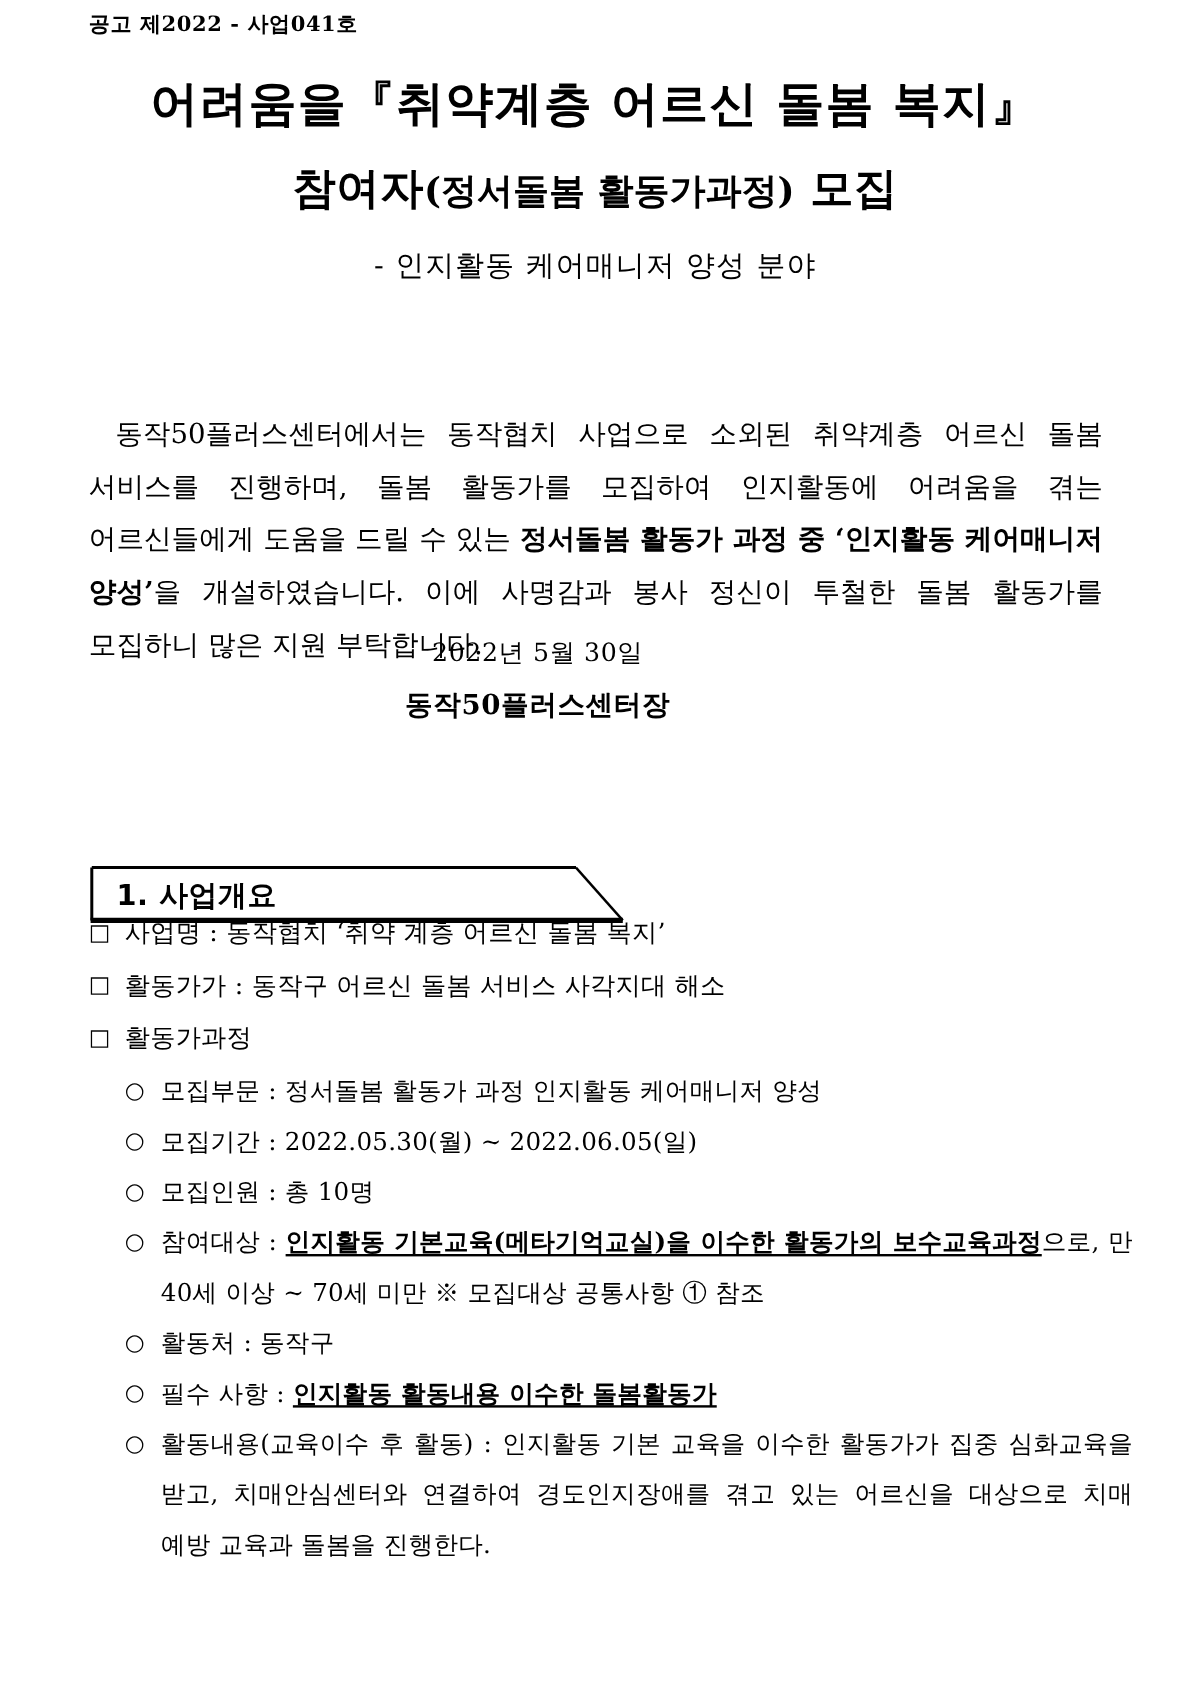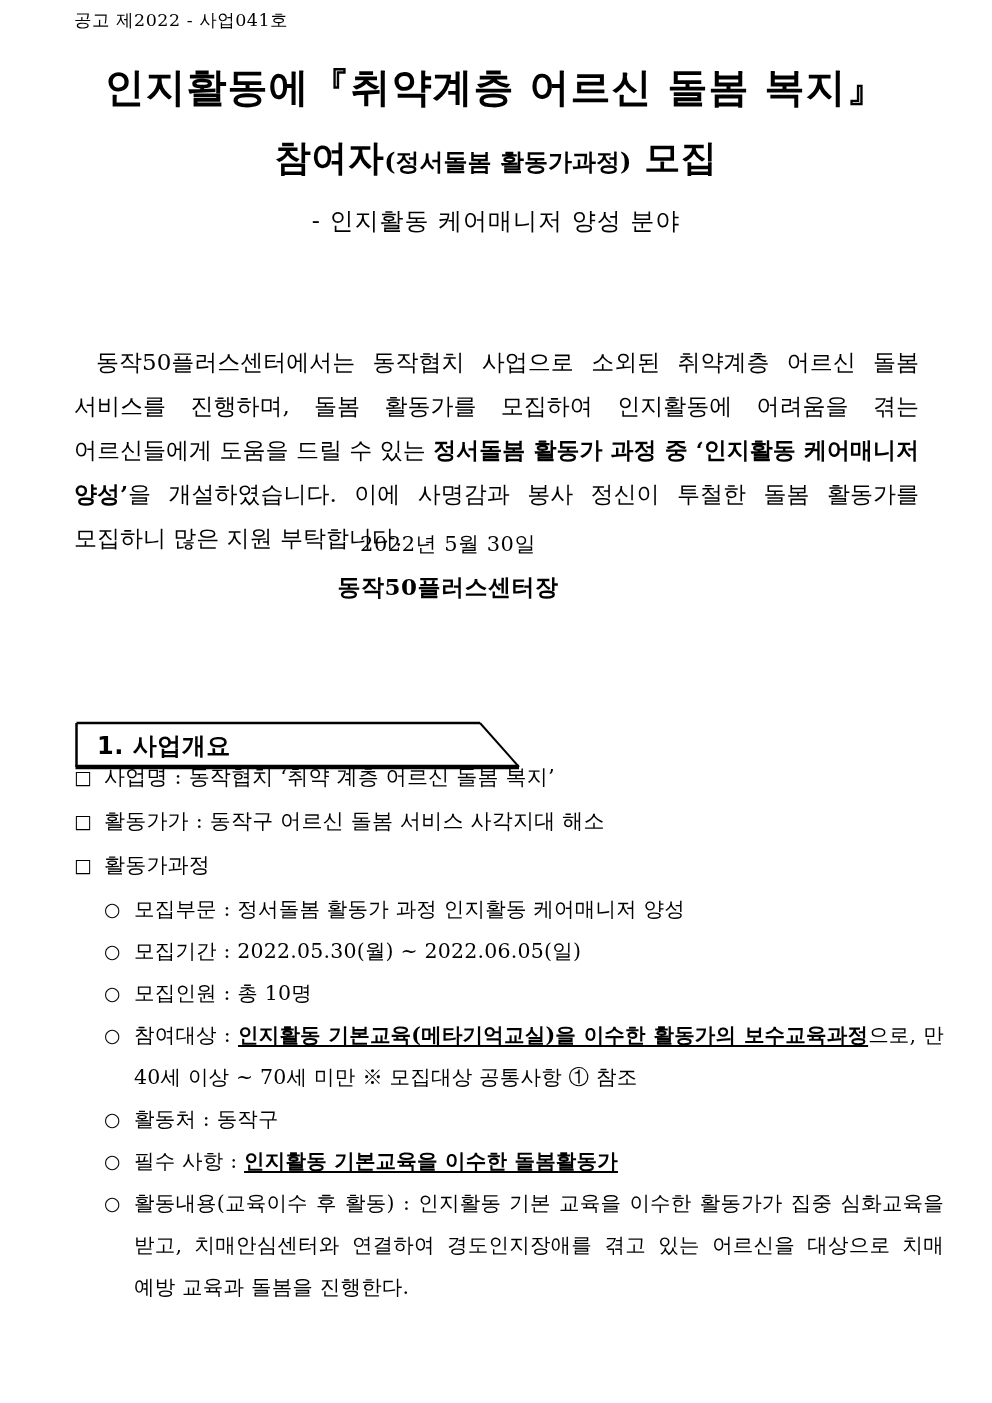--- a/index.html
+++ b/index.html
@@ -25,20 +25,21 @@
   }
 
   
   .doc-no {
     position: absolute;
     left: 74px;
     top: 8px;
     font-size: 17.5px;
     letter-spacing: 0.5px;
     white-space: nowrap;
+    font-weight: bold;
   }
 
   
   .title-block {
     position: absolute;
     left: 0;
     top: 62px;
     width: 992px;
     text-align: center;
   }
@@ -51,21 +52,21 @@
   }
   .title-line2 {
     font-size: 36px;
     font-weight: bold;
     letter-spacing: 0.5px;
     line-height: 1.3;
     margin-top: 22px;
     white-space: nowrap;
   }
   .title-line2 .paren {
-    font-size: 24px;
+    font-size: 30px;
     font-weight: bold;
     letter-spacing: 0px;
   }
   .title-line3 {
     font-size: 24px;
     font-weight: normal;
     letter-spacing: 1px;
     margin-top: 24px;
     white-space: nowrap;
   }
@@ -185,21 +186,21 @@
   }
 </style>
 </head>
 <body>
 
 <div class="page">
 
   <div class="doc-no">공고 제2022 - 사업041호</div>
 
   <div class="title-block">
-    <div class="title-line1">인지활동에『취약계층 어르신 돌봄 복지』</div>
+    <div class="title-line1">어려움을『취약계층 어르신 돌봄 복지』</div>
     <div class="title-line2"><span>참여자</span><span class="paren">(정서돌봄 활동가과정)</span>&nbsp;<span>모집</span></div>
     <div class="title-line3">- 인지활동 케어매니저 양성 분야</div>
   </div>
 
   <div class="intro"><span>동작50플러스센터에서는 동작협치 사업으로 소외된 취약계층 어르신 돌봄 서비스를 진행하며, 돌봄 활동가를 모집하여 인지활동에 어려움을 겪는 어르신들에게 도움을 드릴 수 있는 </span><b>정서돌봄 활동가 과정 중 ‘인지활동 케어매니저 양성’</b><span>을 개설하였습니다. 이에 사명감과 봉사 정신이 투철한 돌봄 활동가를 모집하니 많은 지원 부탁합니다.</span></div>
 
   <div class="signoff">
     <div class="date">2022년 5월 30일</div>
     <div class="org">동작50플러스센터장</div>
   </div>
@@ -253,21 +254,21 @@
         <span class="txt"><span>참여대상 : </span><span class="u-bold">인지활동 기본교육(메타기억교실)을 이수한 활동가의 보수교육과정</span><span class="u-plain">으로,</span><span> 만 40세 이상 ~ 70세 미만 ※ 모집대상 공통사항 ① 참조</span></span>
       </div>
 
       <div class="lvl2">
         <span class="bullet">○</span>
         <span class="txt">활동처 : 동작구</span>
       </div>
 
       <div class="lvl2">
         <span class="bullet">○</span>
-        <span class="txt"><span>필수 사항 : </span><span class="u-bold">인지활동 기본교육을 이수한 돌봄활동가</span></span>
+        <span class="txt"><span>필수 사항 : </span><span class="u-bold">인지활동 활동내용 이수한 돌봄활동가</span></span>
       </div>
 
       <div class="lvl2">
         <span class="bullet">○</span>
         <span class="txt"><span>활동내용(교육이수 후 활동)</span><span> : 인지활동 기본 교육을 이수한 활동가가 집중 심화교육을 받고, 치매안심센터와 연결하여 경도인지장애를 겪고 있는 어르신을 대상으로 치매 예방 교육과 돌봄을 진행한다.</span></span>
       </div>
 
     </div>
   </div>
 

